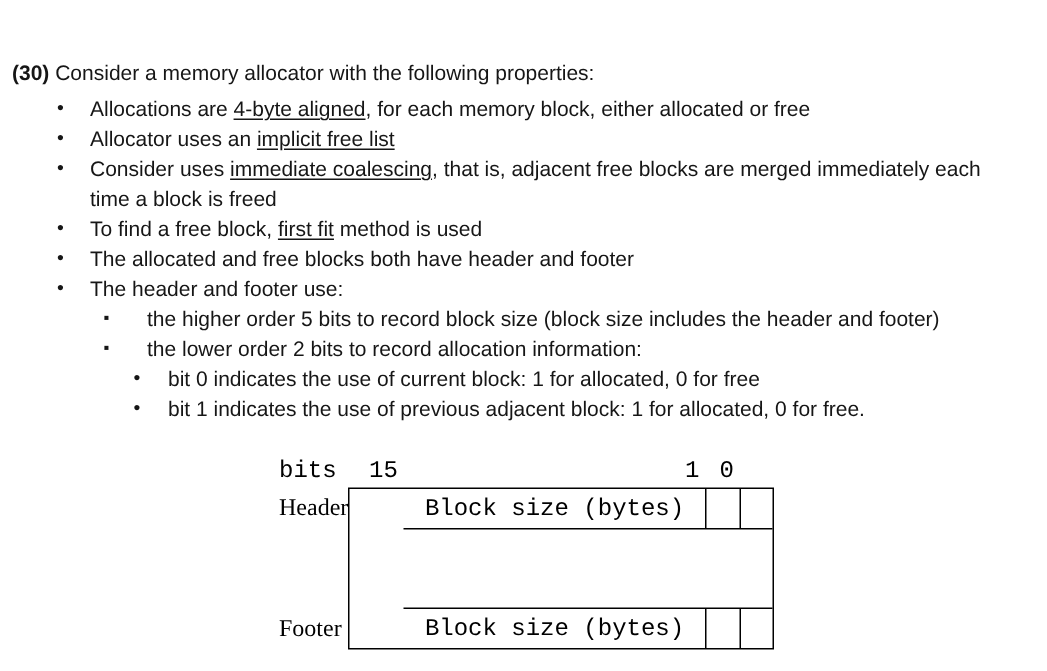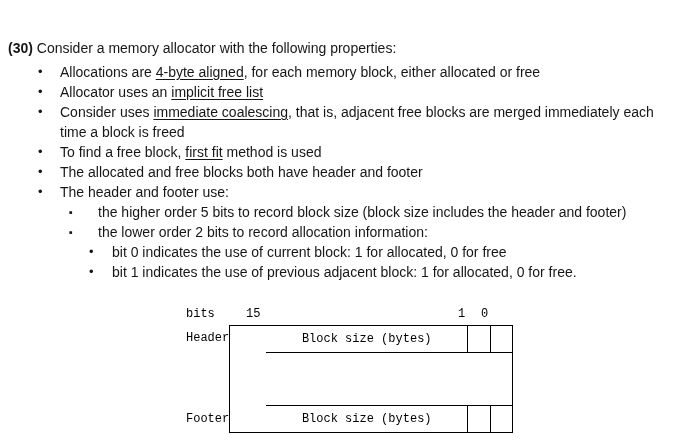--- a/index.html
+++ b/index.html
@@ -30,33 +30,33 @@
 
   .u { text-decoration: underline; text-underline-offset: 2px; }
 
   .txt.wrap-b3 { max-width: 612px; }
   .txt.wrap-s1 { max-width: 566px; text-align: justify; }
 
   
   .diagram {
     margin: 24px 0 0 178px;
     font-family: "Liberation Mono", "DejaVu Sans Mono", monospace;
-    font-size: 12px;
+    font-size: 16px;
     color: #000;
     width: 312px;
   }
   .ticks { position: relative; height: 16px; margin-bottom: 3px; line-height: 16px; }
   .tick-bits  { position: absolute; left: 0; }
   .tick-15    { position: absolute; left: 60px; }
   .tick-1     { position: absolute; left: 264px; width: 23px; text-align: center; }
   .tick-0     { position: absolute; left: 287px; width: 23px; text-align: center; }
 
   .dbody { display: flex; }
   .labels { width: 62px; }
-  .lbl-header, .lbl-footer { height: 27px; line-height: 27px; }
+  .lbl-header, .lbl-footer { height: 27px; line-height: 27px; font-family: Liberation Serif, serif; }
   .lbl-spacer { height: 54px; }
 
   .box { width: 246px; border: 1px solid #000; padding-left: 36px; }
   .hrow, .frow { display: flex; height: 26px; line-height: 26px; }
   .hrow { border-bottom: 1px solid #000; }
   .cell-main { width: 201px; border-right: 1px solid #000; text-align: center; }
   .cell-bit1 { width: 22px; border-right: 1px solid #000; }
   .cell-bit0 { width: 21px; }
   .mid { height: 52px; border-bottom: 1px solid #000; }
 </style>

